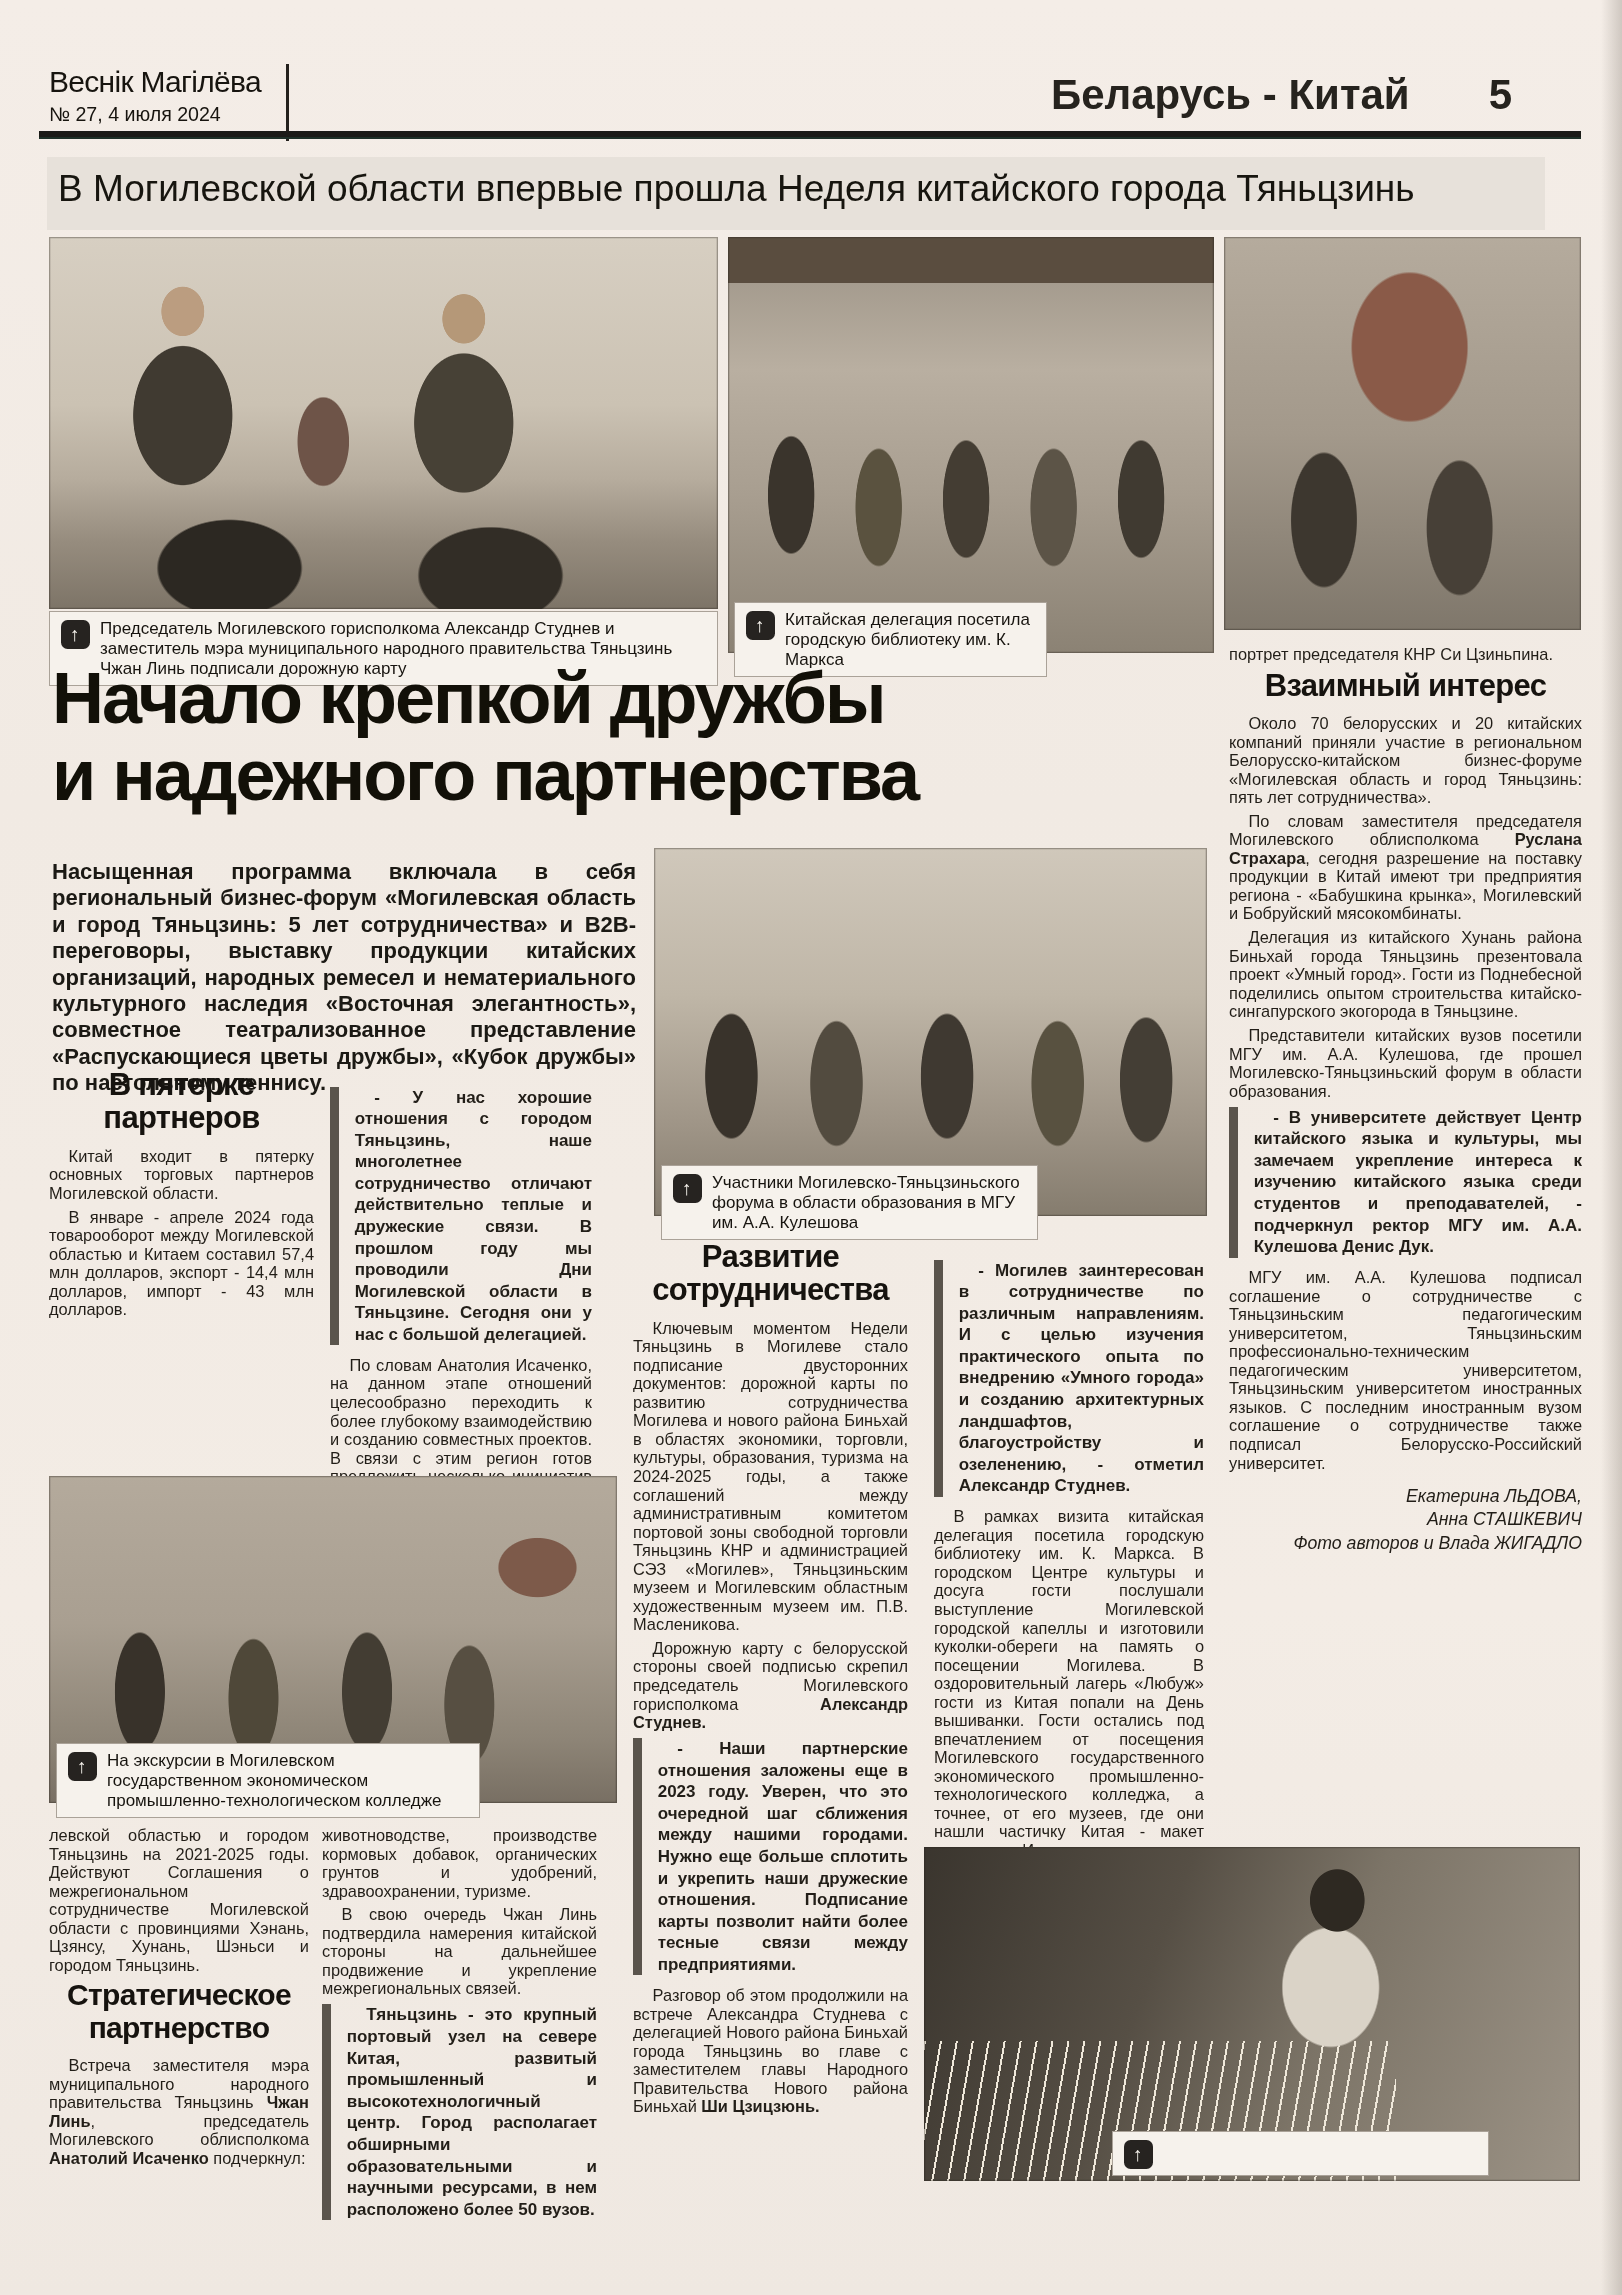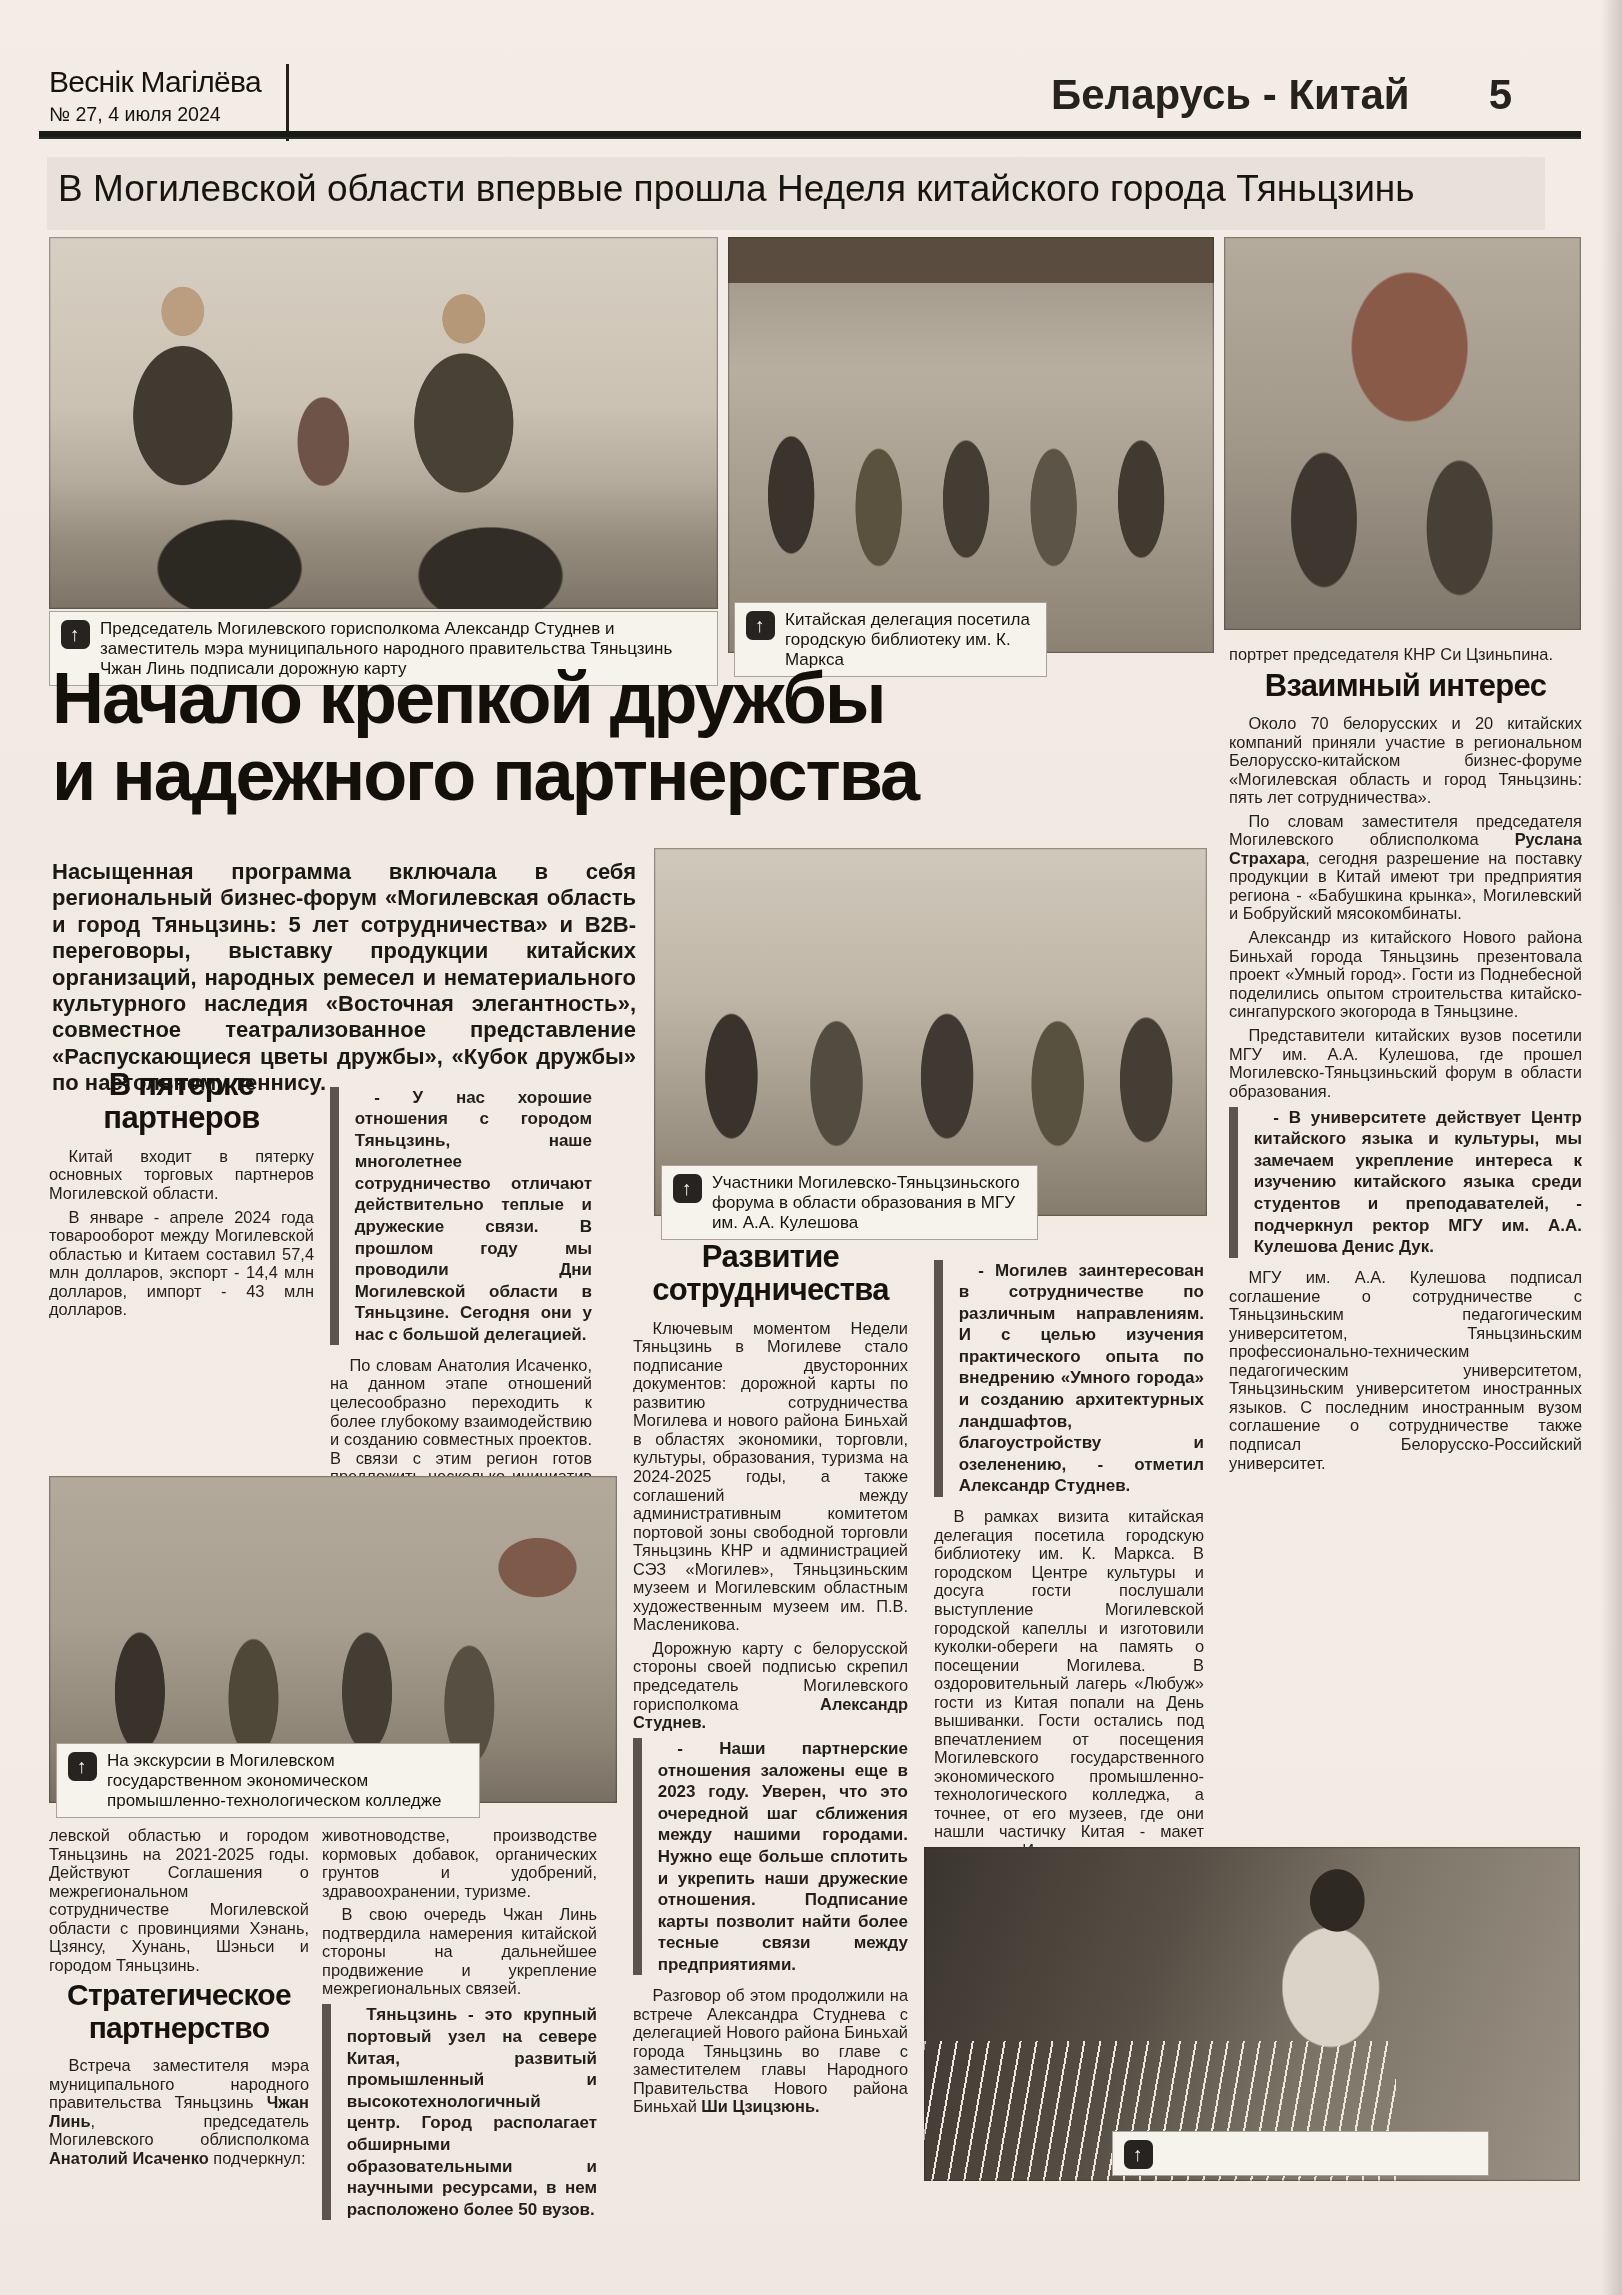--- a/index.html
+++ b/index.html
@@ -177,26 +177,31 @@
       <span class="ind">- Могилев заинтересован в сотрудничестве по различным направлениям. И с целью изучения практического опыта по внедрению «Умного города» и созданию архитектурных ландшафтов, благоустройству и озеленению, - отметил Александр Студнев.</span>
     </div>
     <p>В рамках визита китайская делегация посетила городскую библиотеку им. К. Маркса. В городском Центре культуры и досуга гости послушали выступление Могилевской городской капеллы и изготовили куколки-обереги на память о посещении Могилева. В оздоровительный лагерь «Любуж» гости из Китая попали на День вышиванки. Гости остались под впечатлением от посещения Могилевского государственного экономического промышленно-технологического колледжа, а точнее, от его музеев, где они нашли частичку Китая - макет святилища Ицукусима и</p>
   </div>
 
   <div class="col c5">
     <p class="noind">портрет председателя КНР Си Цзиньпина.</p>
     <div class="sec-h">Взаимный интерес</div>
     <p>Около 70 белорусских и 20 китайских компаний приняли участие в региональном Белорусско-китайском бизнес-форуме «Могилевская область и город Тяньцзинь: пять лет сотрудничества».</p>
     <p><span>По словам заместителя председателя Могилевского облисполкома </span><span class="b">Руслана Страхара</span><span>, сегодня разрешение на поставку продукции в Китай имеют три предприятия региона - «Бабушкина крынка», Могилевский и Бобруйский мясокомбинаты.</span></p>
-    <p>Александр из китайского Нового района Биньхай города Тяньцзинь презентовала проект «Умный город». Гости из Поднебесной поделились опытом строительства китайско-сингапурского экогорода в Тяньцзине.</p>
+    <p>Делегация из китайского Хунань района Биньхай города Тяньцзинь презентовала проект «Умный город». Гости из Поднебесной поделились опытом строительства китайско-сингапурского экогорода в Тяньцзине.</p>
     <p>Представители китайских вузов посетили МГУ им. А.А. Кулешова, где прошел Могилевско-Тяньцзиньский форум в области образования.</p>
     <div class="qt">
       <span class="ind">- В университете действует Центр китайского языка и культуры, мы замечаем укрепление интереса к изучению китайского языка среди студентов и преподавателей, - подчеркнул ректор МГУ им. А.А. Кулешова Денис Дук.</span>
     </div>
     <p>МГУ им. А.А. Кулешова подписал соглашение о сотрудничестве с Тяньцзиньским педагогическим университетом, Тяньцзиньским профессионально-техническим педагогическим университетом, Тяньцзиньским университетом иностранных языков. С последним иностранным вузом соглашение о сотрудничестве также подписал Белорусско-Российский университет.</p>
+    <div class="byline">
+      <div>Екатерина ЛЬДОВА,</div>
+      <div>Анна СТАШКЕВИЧ</div>
+      <div>Фото авторов и Влада ЖИГАДЛО</div>
+    </div>
   </div>
 
   <div class="ph ph-college"></div>
   <div class="cap cap4">
     <span class="cap-ic">↑</span>
     <span class="cap-tx">На экскурсии в Могилевском государственном экономическом промышленно-технологическом колледже</span>
   </div>
 
   <div class="col bA">
     <p class="noind">левской областью и городом Тяньцзинь на 2021-2025 годы. Действуют Соглашения о межрегиональном сотрудничестве Могилевской области с провинциями Хэнань, Цзянсу, Хунань, Шэньси и городом Тяньцзинь.</p>

